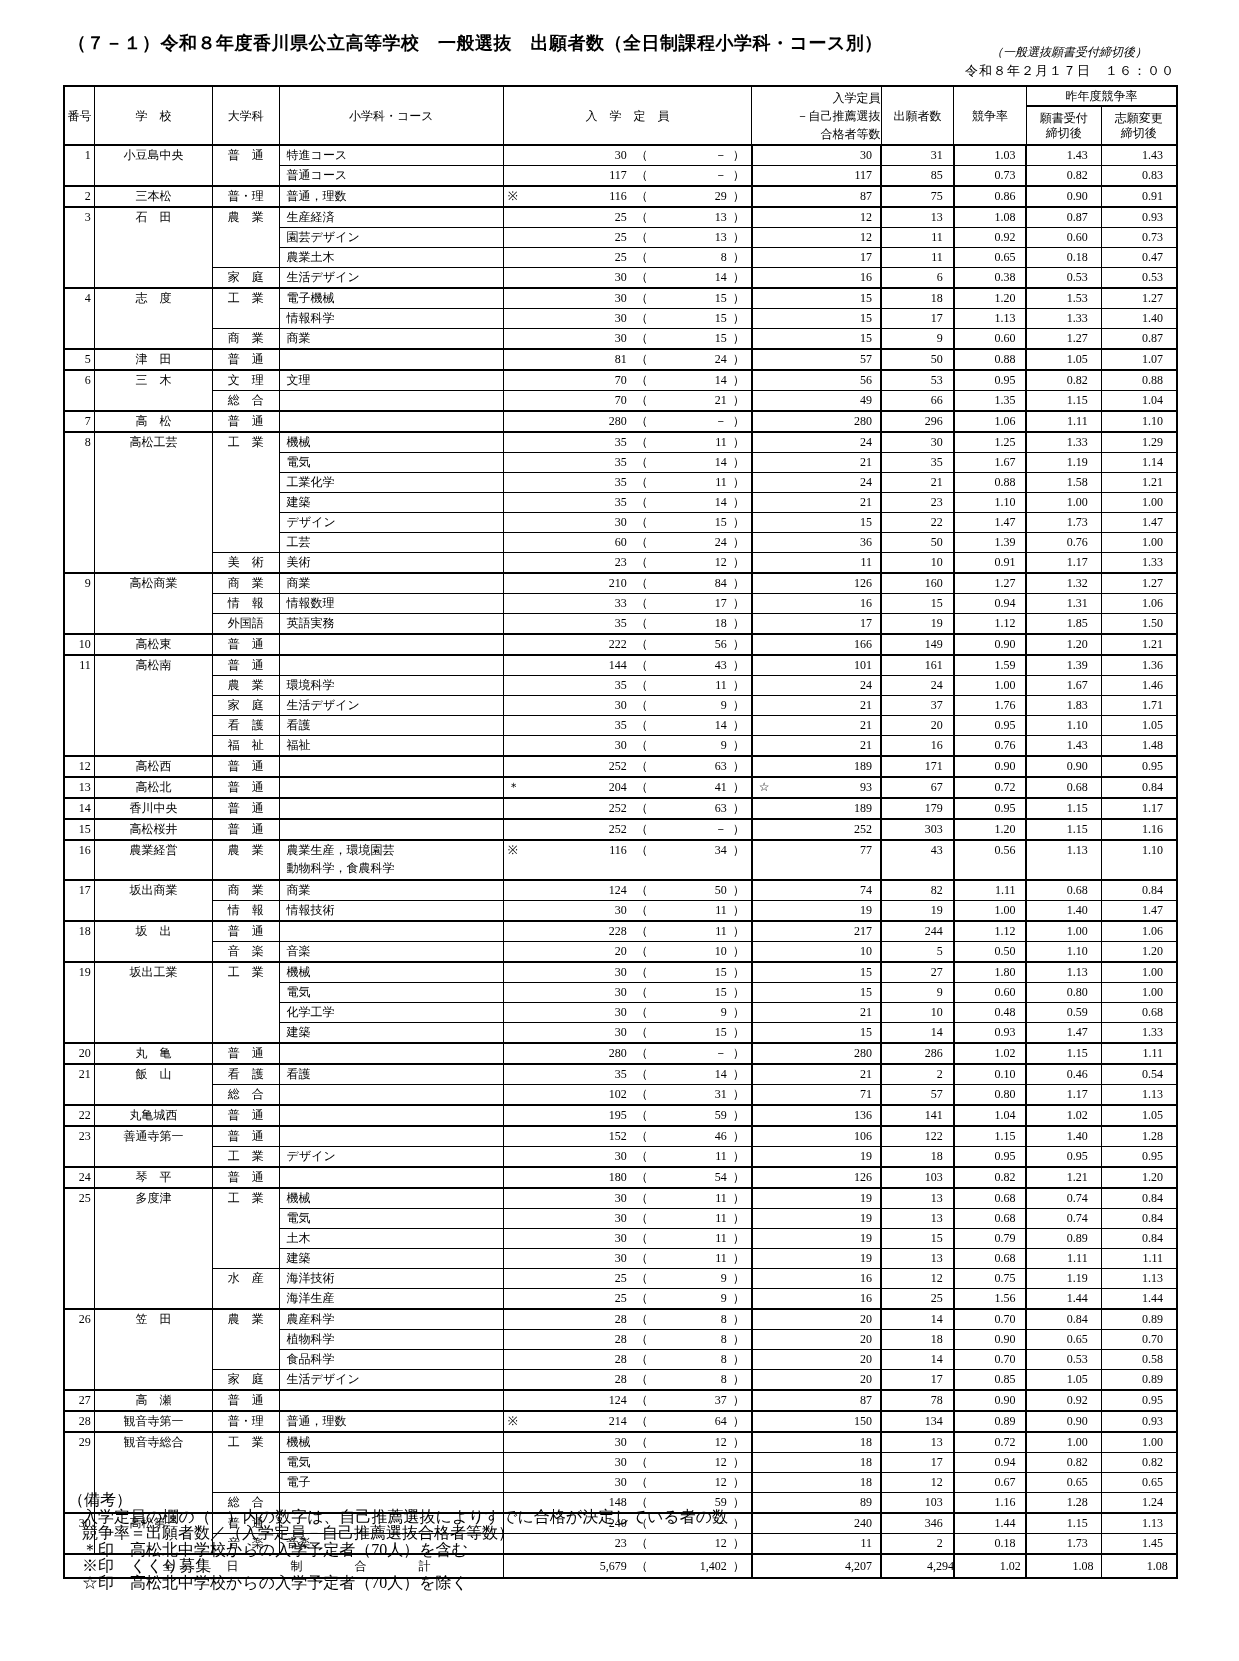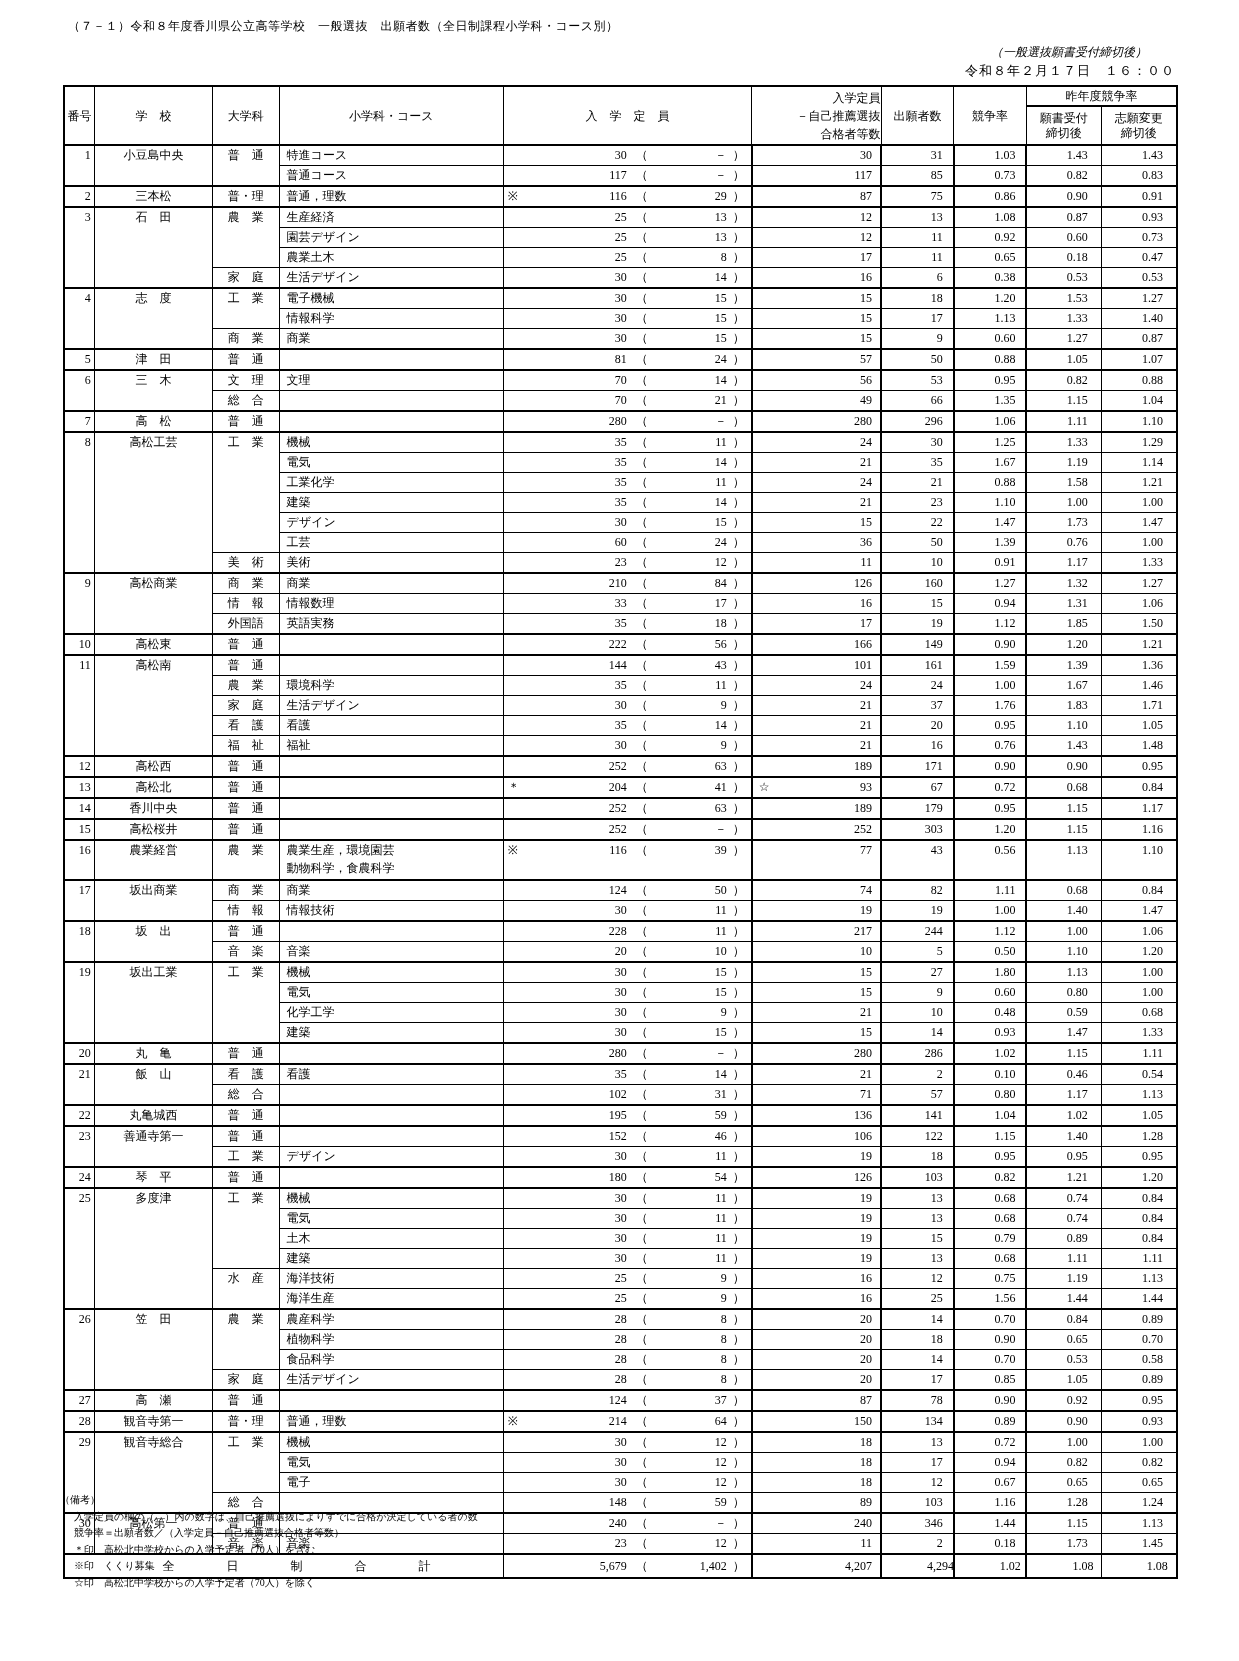--- a/index.html
+++ b/index.html
@@ -3,22 +3,22 @@
 <meta charset="utf-8">
 <style>
   html,body { margin:0; padding:0; }
   body {
     width:1239px; height:1661px; position:relative;
     background:#fff; color:#000;
     font-family:"Liberation Serif","DejaVu Serif",serif;
     font-size:12px;
   }
   .title {
-    position:absolute; top:18px; left:68px;
-    font-size:12px; font-weight:normal; letter-spacing:0.5px;
+    position:absolute; top:31px; left:68px;
+    font-size:18px; font-weight:bold; letter-spacing:0.5px;
     font-family:"Liberation Serif","DejaVu Serif",serif;
   }
   .sub-right1 { position:absolute; top:44px;  right:92px; font-size:12px;font-style:italic; }
   .sub-right2 { position:absolute; top:62px;  right:64px; font-size:13px; letter-spacing:1px; }
 
   .table-wrap { position:absolute; top:85px; left:63px; }
   table {
     border-collapse:collapse; table-layout:fixed;
     width:1115px;
     font-size:12px;
@@ -54,21 +54,21 @@
   .cap-pnum { width:70px; text-align:right; }
   .cap-close{ width:18px; text-align:right; }
 
   .adj-flex { display:flex; padding:0 8px 0 6px; }
   .adj-mark { width:24px; text-align:left; }
   .adj-num  { flex:1; text-align:right; }
 
   tfoot td { border-top-width:2px; height:22px; line-height:21px;padding-left:45px; }
   td.total-label { text-align:center; letter-spacing:20px; }
 
-  .notes { position:absolute; left:60px; top:1492px; font-size:10px; line-height:16.5px; }
+  .notes { position:absolute; left:68px; top:1492px; font-size:16px; line-height:16.5px; }
   .note-line { margin-left:14px; white-space:pre; }
 </style>
 </head>
 <body>
 
 <div class="title">（７－１）令和８年度香川県公立高等学校　一般選抜　出願者数（全日制課程小学科・コース別）</div>
 <div class="sub-right1">（一般選抜願書受付締切後）</div>
 <div class="sub-right2">令和８年２月１７日　１６：００</div>
 
 <div class="table-wrap">
@@ -914,21 +914,21 @@
           <td class="c-no" rowspan="1">16</td>
           <td class="c-school" rowspan="1">農業経営</td>
           <td class="c-major" rowspan="1">農　業</td>
           <td class="c-course">農業生産，環境園芸
 動物科学，食農科学</td>
           <td class="c-cap">
             <div class="cap-flex">
               <span class="cap-mark">※</span>
               <span class="cap-num">116</span>
               <span class="cap-open">（</span>
-              <span class="cap-pnum">39</span>
+              <span class="cap-pnum">34</span>
               <span class="cap-close">）</span>
             </div>
           </td>
           <td class="c-adj">
             <div class="adj-flex">
               <span class="adj-mark"></span>
               <span class="adj-num">77</span>
             </div>
           </td>
           <td class="c-app">43</td>

